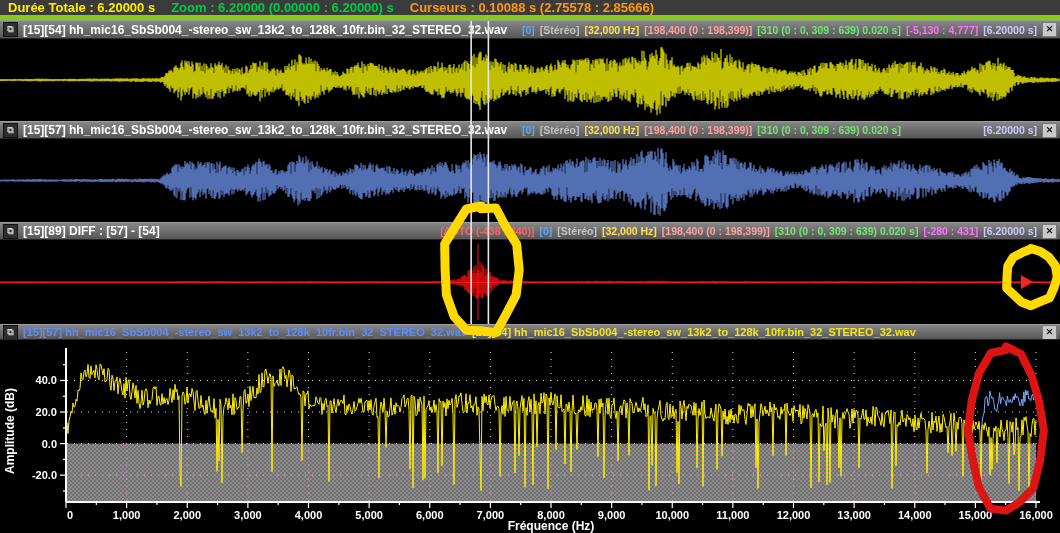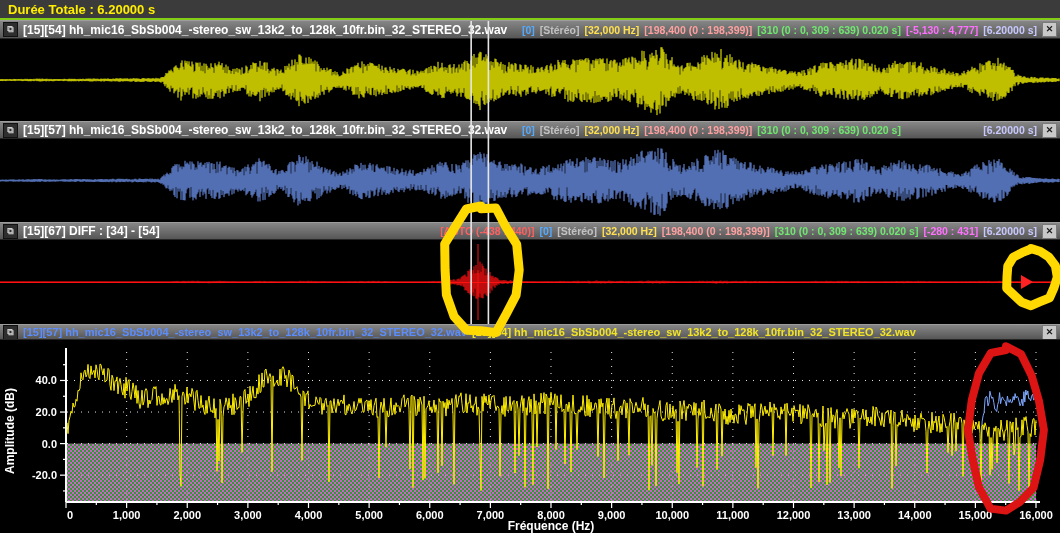--- a/index.html
+++ b/index.html
@@ -1,19 +1,19 @@
 <!DOCTYPE html>
 <html><head>
 <meta charset="utf-8">
 <style>
   html,body{margin:0;padding:0;background:#000;}
   #window{position:relative;width:1060px;height:533px;background:#000;overflow:hidden;
           font-family:"Liberation Sans",sans-serif;}
   .status-bar{position:absolute;left:0;top:0;width:1060px;height:20px;background:#3b3b3b;
-          border-bottom:2px solid #84cc16;display:flex;align-items:center;gap:16px;
+          border-bottom:5px solid #84cc16;display:flex;align-items:center;gap:16px;
           padding-left:8px;box-sizing:border-box;font-weight:bold;font-size:13px;white-space:nowrap;}
   .sb-total{color:#ffee00}
   .sb-zoom{color:#00cc44}
   .sb-cursors{color:#ff9912}
   .track-header{position:absolute;left:0;width:1060px;display:flex;align-items:center;gap:5px;
           background:linear-gradient(#868686,#565656);border-top:1px solid #9d9d9d;
           border-bottom:1px solid #262626;box-sizing:border-box;padding:0 3px;font-weight:bold;
           color:#fff;white-space:nowrap;overflow:hidden;}
   .track-title{font-size:12px;color:#fff;}
   .badge{font-size:10.5px;}
@@ -28,20 +28,22 @@
   #overlay{position:absolute;left:0;top:0;width:1060px;height:533px;pointer-events:none;z-index:50;}
   .spec-file-blue{font-size:11px;color:#5b8dff;}
   .spec-file-yellow{font-size:11px;color:#f2e424;}
 </style>
 </head>
 <body>
 
 <div id="window">
   <div class="status-bar">
     <span class="sb-total">Durée Totale : 6.20000 s</span>
+    <span class="sb-zoom">Zoom : 6.20000 (0.00000 : 6.20000) s</span>
+    <span class="sb-cursors">Curseurs : 0.10088 s (2.75578 : 2.85666)</span>
   </div>
 
   <div id="tracks">
       <div class="track-header" style="top: 20px; height: 19px;">
         <span class="sys-icon">⧉</span>
         <span class="track-title">[15][54] hh_mic16_SbSb004_-stereo_sw_13k2_to_128k_10fr.bin_32_STEREO_32.wav</span>
         <span class="spacer"></span>
         <span class="badge" style="color: rgb(85, 170, 255);">[0]</span>
         <span class="badge" style="color: rgb(194, 194, 194);">[Stéréo]</span>
         <span class="badge" style="color: rgb(255, 224, 80);">[32,000 Hz]</span>
@@ -69,21 +71,21 @@
         <span class="badge" style="color: rgb(200, 200, 255);">[6.20000 s]</span>
         <span class="close-btn">✕</span>
       </div>
       <div class="track-body" style="top: 139px; height: 83px;">
         <svg width="1060" height="83" viewBox="0 0 1060 83">
           <path d="M0 40.8L0 42.6M1 40.8L1 42.4M2 40.7L2 42.2M3 40.6L3 42.3M4 40.8L4 42.2M5 40.8L5 42.5M6 40.5L6 42.5M7 40.8L7 42.4M8 40.8L8 42.6M9 40.7L9 42.2M10 40.5L10 42.2M11 40.6L11 42.3M12 40.5L12 42.2M13 40.4L13 42.6M14 40.5L14 42.6M15 40.8L15 42.4M16 40.8L16 42.6M17 40.8L17 42.2M18 40.7L18 42.6M19 40.4L19 42.5M20 40.5L20 42.4M21 40.8L21 42.2M22 40.5L22 42.4M23 40.3L23 42.7M24 40.8L24 42.6M25 40.8L25 42.7M26 40.5L26 42.4M27 40.5L27 42.7M28 40.2L28 42.7M29 40.4L29 42.4M30 40.6L30 42.7M31 40.5L31 42.8M32 40.5L32 42.8M33 40.3L33 42.8M34 40.2L34 42.7M35 40.1L35 42.8M36 40.3L36 42.2M37 40.4L37 42.7M38 40.1L38 42.6M39 40.0L39 42.5M40 40.1L40 43.0M41 40.1L41 42.4M42 40.2L42 42.2M43 40.6L43 42.4M44 40.7L44 42.5M45 40.3L45 42.9M46 40.7L46 42.7M47 40.6L47 42.5M48 40.8L48 42.3M49 40.4L49 42.7M50 40.6L50 42.7M51 40.6L51 42.5M52 40.7L52 42.5M53 40.7L53 42.5M54 40.4L54 42.3M55 40.8L55 42.7M56 40.6L56 42.6M57 40.6L57 42.2M58 40.8L58 42.5M59 40.8L59 42.2M60 40.8L60 42.2M61 40.5L61 42.3M62 40.6L62 42.2M63 40.3L63 42.5M64 40.4L64 42.5M65 40.3L65 42.7M66 40.4L66 42.5M67 40.8L67 42.5M68 40.4L68 42.6M69 40.8L69 42.6M70 40.2L70 42.8M71 40.2L71 42.4M72 40.3L72 42.5M73 40.8L73 42.4M74 40.3L74 42.6M75 40.1L75 42.9M76 40.1L76 42.9M77 40.0L77 42.2M78 40.2L78 42.2M79 40.4L79 42.3M80 40.2L80 42.7M81 40.6L81 42.9M82 40.5L82 42.6M83 40.0L83 42.8M84 40.2L84 42.2M85 40.0L85 42.3M86 40.7L86 42.9M87 40.2L87 42.8M88 40.3L88 42.5M89 40.5L89 42.9M90 40.4L90 42.8M91 40.5L91 42.6M92 40.7L92 42.9M93 40.8L93 42.9M94 40.7L94 43.0M95 40.1L95 42.9M96 40.4L96 42.5M97 40.8L97 42.7M98 40.2L98 42.4M99 40.3L99 42.8M100 40.1L100 42.9M101 40.0L101 43.0M102 40.0L102 43.0M103 40.5L103 43.1M104 40.4L104 42.9M105 40.3L105 42.9M106 40.2L106 43.1M107 40.2L107 42.5M108 40.4L108 43.0M109 40.8L109 43.2M110 40.0L110 42.6M111 40.5L111 42.6M112 39.9L112 43.3M113 39.7L113 42.6M114 40.2L114 42.5M115 40.5L115 42.5M116 40.7L116 43.3M117 39.9L117 43.2M118 39.8L118 42.5M119 39.7L119 42.8M120 39.9L120 43.2M121 39.8L121 42.8M122 40.1L122 42.5M123 39.8L123 43.0M124 40.3L124 42.9M125 40.1L125 43.1M126 39.9L126 42.4M127 39.8L127 42.5M128 40.6L128 43.1M129 40.0L129 42.4M130 40.5L130 42.6M131 40.8L131 42.6M132 40.4L132 43.4M133 40.5L133 43.2M134 40.3L134 42.7M135 39.7L135 42.2M136 39.9L136 43.0M137 40.7L137 43.1M138 40.5L138 43.2M139 39.6L139 43.0M140 39.6L140 43.0M141 40.0L141 42.8M142 40.1L142 43.1M143 40.0L143 43.2M144 40.0L144 43.3M145 39.8L145 42.7M146 39.8L146 43.3M147 39.8L147 42.3M148 40.0L148 42.6M149 40.3L149 42.7M150 39.5L150 42.7M151 40.4L151 43.4M152 39.5L152 43.3M153 40.1L153 42.8M154 40.4L154 43.1M155 39.8L155 43.5M156 40.2L156 42.7M157 40.4L157 42.9M158 39.7L158 43.0M159 40.6L159 43.7M160 40.6L160 43.9M161 38.9L161 44.8M162 37.7L162 44.0M163 37.2L163 45.7M164 35.7L164 45.4M165 37.4L165 47.4M166 35.1L166 49.3M167 33.7L167 49.3M168 35.0L168 46.3M169 35.8L169 50.1M170 33.9L170 52.1M171 34.5L171 50.4M172 28.8L172 51.5M173 27.3L173 49.3M174 27.2L174 56.1M175 25.2L175 58.0M176 26.4L176 48.1M177 25.0L177 59.3M178 32.7L178 49.6M179 25.4L179 52.6M180 28.5L180 49.6M181 27.3L181 60.9M182 30.2L182 52.3M183 27.5L183 61.1M184 28.2L184 61.2M185 21.8L185 61.4M186 25.0L186 54.3M187 23.5L187 50.4M188 24.5L188 48.7M189 25.7L189 49.2M190 22.4L190 58.7M191 30.4L191 48.0M192 22.6L192 57.9M193 24.5L193 61.4M194 25.3L194 58.5M195 31.0L195 58.8M196 28.4L196 60.4M197 30.3L197 55.2M198 22.3L198 53.4M199 25.9L199 50.5M200 23.9L200 58.0M201 23.4L201 52.7M202 27.8L202 49.8M203 25.7L203 56.3M204 25.9L204 52.8M205 23.8L205 54.7M206 29.2L206 59.9M207 23.0L207 50.4M208 24.7L208 49.0M209 22.9L209 55.0M210 34.1L210 51.3M211 24.3L211 56.8M212 24.2L212 59.1M213 30.6L213 50.9M214 24.9L214 59.4M215 30.0L215 60.0M216 34.2L216 57.6M217 22.7L217 53.6M218 33.6L218 53.4M219 25.2L219 59.9M220 22.6L220 59.1M221 32.3L221 51.1M222 28.6L222 56.1M223 28.6L223 52.0M224 27.0L224 58.1M225 27.2L225 55.2M226 26.4L226 54.3M227 35.4L227 54.6M228 28.9L228 54.4M229 27.6L229 56.7M230 28.2L230 51.6M231 30.9L231 49.6M232 28.4L232 55.6M233 34.2L233 50.2M234 28.7L234 54.6M235 32.1L235 50.9M236 37.2L236 49.7M237 31.0L237 51.0M238 31.4L238 52.6M239 33.6L239 49.7M240 32.6L240 51.4M241 32.8L241 52.1M242 30.3L242 51.1M243 29.3L243 50.4M244 36.3L244 52.2M245 27.6L245 48.9M246 32.3L246 56.3M247 28.0L247 55.0M248 25.4L248 53.5M249 28.5L249 52.2M250 35.0L250 52.1M251 31.6L251 56.0M252 27.6L252 58.6M253 25.3L253 56.5M254 26.5L254 55.0M255 24.8L255 53.2M256 22.8L256 50.6M257 34.7L257 56.9M258 22.9L258 62.5M259 19.3L259 58.3M260 21.9L260 62.4M261 23.2L261 54.8M262 27.8L262 48.6M263 22.6L263 61.2M264 21.8L264 53.3M265 26.6L265 60.9M266 25.6L266 47.8M267 25.3L267 54.2M268 29.4L268 50.6M269 24.9L269 57.8M270 26.9L270 56.4M271 31.7L271 56.0M272 31.1L272 51.8M273 33.8L273 54.0M274 34.3L274 54.9M275 31.2L275 53.8M276 30.0L276 51.9M277 36.1L277 46.1M278 34.7L278 50.3M279 32.0L279 48.4M280 34.6L280 47.9M281 31.7L281 50.0M282 30.9L282 48.2M283 31.5L283 51.8M284 33.1L284 51.2M285 34.1L285 46.7M286 32.1L286 54.7M287 32.3L287 49.1M288 26.2L288 58.0M289 24.6L289 57.9M290 23.0L290 55.0M291 34.6L291 49.0M292 22.5L292 56.5M293 23.0L293 59.6M294 23.6L294 63.3M295 32.8L295 60.6M296 25.7L296 52.1M297 21.9L297 59.4M298 24.4L298 66.5M299 16.0L299 61.9M300 17.9L300 64.7M301 23.8L301 53.5M302 21.7L302 60.4M303 18.2L303 61.2M304 25.3L304 59.3M305 24.1L305 61.9M306 17.3L306 59.2M307 22.9L307 58.8M308 20.3L308 61.9M309 33.4L309 61.8M310 23.3L310 62.3M311 31.1L311 59.5M312 22.1L312 50.6M313 25.3L313 52.5M314 28.3L314 51.1M315 27.8L315 54.4M316 27.5L316 48.7M317 22.6L317 60.3M318 29.8L318 49.4M319 26.9L319 59.0M320 30.5L320 49.6M321 28.7L321 57.4M322 28.0L322 55.7M323 34.4L323 53.4M324 32.8L324 47.2M325 28.7L325 51.7M326 31.1L326 50.4M327 29.9L327 54.5M328 33.9L328 51.6M329 31.4L329 47.2M330 30.4L330 53.6M331 35.9L331 51.4M332 34.8L332 48.1M333 32.9L333 50.2M334 31.9L334 50.2M335 37.5L335 51.0M336 33.3L336 49.8M337 34.9L337 48.0M338 36.6L338 49.1M339 35.1L339 48.6M340 33.8L340 45.7M341 37.0L341 46.0M342 36.5L342 50.1M343 32.5L343 46.3M344 34.9L344 49.0M345 33.6L345 45.7M346 34.3L346 47.8M347 30.6L347 50.5M348 35.9L348 50.0M349 32.7L349 47.2M350 29.2L350 54.8M351 30.4L351 51.4M352 34.4L352 50.7M353 30.2L353 56.2M354 32.6L354 51.2M355 25.5L355 55.0M356 26.0L356 57.2M357 25.9L357 52.7M358 27.2L358 55.3M359 30.2L359 58.6M360 28.9L360 59.0M361 23.9L361 60.1M362 31.5L362 60.2M363 25.9L363 53.9M364 30.7L364 53.9M365 25.7L365 54.4M366 29.6L366 58.1M367 31.0L367 56.6M368 29.0L368 51.8M369 25.7L369 59.1M370 23.9L370 58.6M371 26.4L371 50.9M372 31.4L372 52.4M373 25.3L373 51.6M374 33.1L374 57.3M375 32.8L375 55.8M376 26.6L376 50.7M377 25.3L377 48.6M378 28.4L378 57.1M379 29.4L379 53.4M380 30.2L380 50.5M381 28.7L381 48.3M382 28.8L382 55.8M383 29.4L383 51.6M384 28.5L384 53.4M385 31.6L385 50.8M386 32.8L386 55.9M387 27.1L387 54.2M388 34.7L388 54.3M389 27.4L389 55.4M390 27.8L390 53.3M391 34.0L391 51.1M392 32.2L392 51.3M393 34.9L393 53.8M394 28.8L394 48.3M395 35.8L395 49.7M396 32.1L396 51.0M397 30.1L397 47.9M398 31.2L398 52.3M399 35.2L399 53.1M400 34.3L400 50.8M401 33.3L401 49.2M402 29.5L402 51.2M403 33.0L403 49.2M404 36.3L404 53.2M405 33.1L405 50.7M406 31.4L406 47.5M407 37.1L407 49.5M408 34.5L408 49.7M409 32.3L409 49.0M410 30.6L410 51.5M411 34.1L411 45.1M412 34.9L412 50.1M413 31.1L413 48.0M414 36.8L414 45.3M415 36.7L415 50.6M416 34.7L416 51.5M417 34.6L417 50.8M418 34.0L418 46.6M419 34.7L419 50.7M420 33.1L420 51.1M421 32.9L421 46.0M422 35.8L422 50.8M423 33.3L423 49.8M424 29.8L424 52.1M425 32.7L425 51.5M426 32.3L426 45.9M427 30.0L427 51.5M428 28.4L428 53.9M429 30.4L429 55.1M430 29.3L430 51.2M431 35.5L431 48.9M432 26.2L432 54.9M433 32.6L433 53.4M434 28.4L434 48.5M435 32.0L435 56.5M436 33.8L436 55.4M437 25.6L437 50.1M438 24.7L438 47.9M439 26.9L439 51.5M440 22.9L440 52.8M441 27.1L441 59.7M442 23.9L442 57.7M443 28.3L443 55.0M444 25.9L444 56.7M445 23.4L445 59.5M446 23.3L446 51.7M447 26.2L447 58.1M448 28.5L448 53.6M449 31.6L449 56.6M450 32.8L450 56.6M451 32.7L451 55.4M452 25.0L452 57.3M453 31.7L453 55.6M454 34.0L454 49.4M455 34.4L455 55.8M456 25.1L456 54.7M457 26.4L457 54.4M458 30.6L458 51.8M459 26.3L459 47.3M460 29.7L460 54.4M461 33.3L461 54.2M462 26.1L462 49.1M463 23.5L463 50.1M464 24.3L464 48.6M465 23.9L465 59.4M466 21.4L466 53.3M467 28.2L467 57.3M468 21.3L468 63.8M469 29.5L469 58.6M470 23.5L470 49.7M471 25.9L471 62.2M472 26.0L472 53.7M473 19.6L473 53.5M474 15.4L474 64.8M475 16.7L475 64.5M476 16.0L476 67.3M477 21.5L477 64.6M478 15.0L478 70.0M479 19.7L479 65.6M480 13.2L480 56.3M481 15.1L481 61.6M482 19.4L482 61.0M483 23.2L483 66.8M484 14.5L484 68.6M485 18.3L485 65.2M486 27.7L486 63.1M487 15.2L487 64.9M488 21.8L488 62.7M489 24.3L489 58.8M490 23.4L490 59.3M491 22.8L491 50.6M492 22.6L492 59.0M493 24.2L493 54.1M494 21.3L494 62.0M495 25.1L495 61.6M496 25.9L496 56.3M497 28.7L497 51.4M498 26.4L498 59.2M499 23.1L499 57.4M500 22.6L500 58.5M501 26.2L501 52.9M502 31.8L502 58.7M503 29.2L503 56.3M504 31.7L504 58.1M505 25.1L505 53.0M506 29.8L506 58.6M507 25.0L507 55.4M508 31.7L508 54.4M509 26.8L509 51.1M510 27.2L510 48.5M511 31.2L511 55.3M512 25.6L512 58.2M513 27.6L513 55.6M514 26.0L514 51.1M515 25.3L515 55.6M516 27.3L516 58.0M517 31.4L517 57.2M518 28.5L518 54.5M519 27.5L519 52.9M520 33.9L520 51.4M521 24.5L521 51.5M522 25.6L522 55.3M523 33.6L523 53.0M524 36.5L524 49.8M525 27.4L525 48.5M526 32.4L526 50.2M527 31.0L527 48.0M528 30.8L528 56.5M529 30.3L529 54.5M530 28.2L530 55.5M531 28.6L531 52.7M532 35.3L532 54.3M533 33.0L533 53.9M534 34.5L534 52.2M535 31.3L535 53.7M536 29.7L536 55.2M537 35.4L537 54.8M538 34.5L538 54.0M539 35.7L539 53.5M540 32.9L540 55.1M541 29.3L541 55.5M542 29.9L542 55.3M543 27.0L543 55.2M544 27.9L544 52.4M545 36.1L545 54.4M546 29.1L546 48.9M547 27.5L547 50.4M548 32.8L548 53.4M549 25.9L549 48.4M550 33.7L550 48.8M551 32.1L551 50.0M552 33.5L552 55.8M553 28.6L553 56.8M554 31.2L554 60.5M555 29.1L555 57.4M556 29.3L556 56.9M557 30.5L557 61.2M558 25.4L558 55.7M559 31.5L559 48.7M560 29.1L560 56.4M561 24.7L561 60.3M562 32.4L562 59.5M563 26.9L563 57.2M564 24.3L564 61.9M565 34.5L565 63.0M566 21.7L566 62.6M567 21.3L567 48.3M568 24.8L568 56.9M569 23.5L569 61.2M570 20.0L570 58.8M571 26.6L571 63.7M572 22.4L572 58.9M573 22.5L573 56.9M574 27.1L574 57.3M575 29.0L575 61.4M576 24.9L576 60.9M577 19.3L577 57.3M578 28.1L578 58.2M579 27.1L579 58.1M580 23.1L580 56.4M581 22.4L581 62.0M582 22.3L582 63.2M583 21.1L583 53.9M584 22.6L584 54.0M585 33.5L585 60.1M586 18.2L586 59.6M587 32.7L587 56.8M588 20.0L588 61.1M589 23.9L589 61.5M590 21.0L590 57.1M591 24.4L591 60.9M592 22.8L592 64.1M593 19.6L593 54.4M594 18.3L594 54.0M595 18.6L595 56.8M596 22.0L596 51.4M597 29.1L597 60.2M598 21.8L598 63.7M599 27.2L599 64.5M600 18.8L600 63.3M601 27.1L601 63.9M602 21.4L602 57.8M603 27.3L603 54.3M604 20.0L604 60.2M605 21.3L605 61.6M606 28.0L606 59.8M607 23.9L607 55.9M608 20.9L608 62.5M609 30.7L609 49.7M610 28.3L610 60.3M611 21.8L611 59.0M612 32.7L612 58.6M613 22.2L613 60.0M614 31.7L614 51.2M615 21.0L615 51.6M616 33.7L616 60.1M617 33.8L617 55.6M618 22.6L618 54.1M619 26.0L619 52.5M620 23.9L620 59.5M621 33.4L621 52.7M622 30.3L622 51.5M623 20.2L623 52.0M624 26.0L624 62.1M625 24.6L625 55.2M626 20.6L626 53.5M627 26.6L627 54.9M628 30.7L628 58.2M629 25.3L629 63.4M630 22.2L630 55.0M631 18.1L631 65.8M632 27.0L632 59.7M633 19.9L633 59.6M634 19.5L634 62.5M635 26.4L635 68.3M636 24.1L636 66.6M637 15.1L637 62.4M638 24.0L638 63.8M639 17.4L639 63.0M640 22.5L640 67.4M641 12.7L641 69.7M642 11.7L642 61.6M643 18.3L643 60.1M644 19.0L644 58.8M645 23.6L645 70.7M646 17.2L646 65.6M647 16.4L647 53.3M648 12.7L648 56.2M649 15.3L649 60.5M650 12.1L650 59.0M651 12.9L651 73.6M652 11.8L652 57.3M653 21.0L653 63.5M654 20.3L654 75.9M655 12.6L655 75.7M656 17.1L656 66.3M657 22.7L657 63.0M658 9.0L658 75.2M659 24.6L659 67.2M660 19.9L660 76.7M661 9.4L661 69.5M662 9.8L662 54.8M663 14.0L663 69.4M664 28.3L664 72.1M665 20.1L665 71.9M666 13.3L666 68.8M667 23.8L667 64.5M668 29.1L668 52.9M669 32.2L669 52.8M670 26.7L670 56.6M671 30.6L671 60.8M672 30.7L672 49.4M673 20.0L673 58.8M674 22.6L674 52.0M675 27.8L675 55.9M676 25.6L676 52.5M677 27.0L677 57.9M678 26.4L678 55.7M679 32.5L679 56.4M680 26.2L680 51.0M681 34.9L681 57.3M682 32.8L682 56.1M683 28.6L683 55.9M684 24.9L684 48.6M685 30.7L685 56.0M686 32.7L686 56.4M687 29.9L687 57.9M688 30.9L688 58.7M689 27.1L689 54.7M690 28.7L690 60.2M691 31.0L691 59.5M692 23.0L692 55.8M693 27.2L693 53.8M694 23.5L694 50.9M695 27.0L695 49.5M696 31.3L696 61.8M697 19.7L697 57.3M698 21.8L698 53.9M699 32.9L699 56.6M700 29.9L700 59.4M701 30.1L701 61.5M702 29.7L702 64.1M703 33.0L703 61.1M704 26.1L704 64.5M705 16.8L705 67.2M706 15.9L706 66.7M707 17.2L707 58.5M708 17.4L708 59.8M709 21.6L709 67.1M710 25.6L710 65.6M711 21.2L711 59.9M712 22.6L712 63.8M713 17.2L713 61.5M714 25.1L714 70.1M715 11.2L715 64.1M716 18.7L716 64.4M717 14.4L717 61.2M718 10.8L718 68.1M719 26.5L719 63.3M720 13.5L720 70.2M721 23.9L721 54.3M722 30.3L722 69.0M723 11.4L723 64.4M724 16.2L724 63.7M725 15.9L725 54.3M726 16.0L726 68.2M727 27.0L727 69.6M728 25.0L728 67.9M729 26.3L729 56.2M730 19.0L730 55.1M731 20.1L731 60.2M732 19.2L732 57.6M733 22.1L733 65.2M734 18.5L734 57.3M735 25.2L735 59.0M736 19.7L736 55.3M737 30.0L737 61.8M738 21.8L738 59.2M739 30.6L739 62.2M740 24.3L740 56.4M741 23.3L741 59.5M742 24.2L742 58.5M743 29.2L743 54.7M744 25.1L744 61.4M745 23.0L745 54.4M746 30.3L746 56.3M747 30.5L747 55.9M748 28.7L748 50.4M749 28.6L749 52.7M750 23.3L750 58.6M751 23.6L751 54.1M752 32.1L752 57.8M753 29.3L753 49.8M754 25.8L754 55.6M755 33.2L755 52.9M756 30.0L756 50.3M757 31.9L757 55.6M758 32.5L758 53.7M759 30.3L759 50.8M760 26.6L760 52.1M761 34.7L761 49.2M762 28.9L762 51.4M763 30.2L763 56.3M764 31.4L764 55.2M765 33.7L765 52.9M766 33.2L766 53.6M767 30.5L767 49.6M768 27.9L768 50.3M769 30.7L769 51.7M770 29.8L770 50.5M771 28.7L771 54.0M772 33.6L772 51.0M773 28.9L773 54.8M774 29.8L774 52.0M775 34.1L775 51.2M776 32.2L776 48.5M777 31.3L777 52.7M778 33.7L778 49.9M779 34.8L779 50.0M780 32.6L780 48.5M781 31.3L781 52.6M782 33.6L782 51.4M783 36.9L783 50.4M784 37.1L784 52.6M785 35.3L785 48.2M786 32.6L786 52.4M787 35.0L787 46.4M788 32.3L788 51.0M789 35.9L789 50.1M790 34.6L790 46.6M791 33.5L791 46.6M792 35.6L792 49.1M793 32.4L793 48.9M794 34.9L794 49.6M795 35.9L795 44.5M796 32.9L796 45.4M797 36.4L797 49.1M798 34.9L798 48.6M799 33.1L799 46.3M800 34.9L800 47.5M801 35.4L801 45.9M802 32.0L802 49.3M803 36.2L803 49.2M804 35.1L804 51.3M805 31.6L805 47.2M806 30.8L806 52.4M807 32.4L807 51.9M808 33.8L808 46.7M809 33.3L809 50.3M810 33.6L810 54.5M811 29.9L811 52.6M812 28.1L812 50.5M813 29.8L813 54.4M814 27.5L814 55.9M815 27.5L815 54.3M816 30.1L816 46.3M817 35.3L817 55.7M818 29.8L818 49.8M819 31.1L819 56.5M820 28.3L820 50.3M821 28.8L821 55.7M822 25.7L822 57.0M823 27.6L823 55.2M824 30.1L824 55.7M825 29.7L825 57.9M826 25.5L826 53.2M827 35.3L827 52.0M828 33.2L828 59.4M829 26.8L829 56.6M830 25.0L830 58.2M831 27.0L831 56.6M832 25.7L832 54.2M833 27.3L833 51.1M834 28.5L834 55.9M835 32.5L835 55.1M836 27.3L836 54.9M837 24.4L837 50.9M838 29.2L838 56.6M839 23.0L839 57.6M840 34.0L840 56.1M841 32.7L841 59.5M842 25.1L842 52.9M843 24.0L843 52.9M844 22.5L844 54.3M845 33.7L845 55.7M846 23.2L846 54.3M847 31.0L847 60.3M848 28.5L848 59.2M849 29.1L849 51.3M850 22.3L850 56.5M851 29.8L851 54.2M852 31.4L852 55.1M853 33.1L853 54.3M854 27.7L854 63.6M855 21.1L855 50.3M856 20.0L856 59.3M857 24.0L857 58.9M858 20.4L858 62.8M859 23.7L859 63.5M860 31.3L860 58.2M861 25.7L861 56.6M862 20.0L862 52.8M863 29.1L863 60.4M864 24.6L864 61.7M865 31.1L865 50.9M866 23.4L866 57.0M867 23.6L867 57.5M868 33.0L868 57.4M869 31.7L869 48.1M870 30.5L870 47.8M871 27.1L871 57.4M872 27.7L872 54.8M873 30.6L873 53.2M874 27.3L874 49.3M875 31.7L875 50.6M876 34.9L876 54.9M877 30.6L877 53.4M878 31.0L878 52.5M879 30.4L879 50.2M880 34.3L880 54.5M881 36.1L881 53.3M882 28.3L882 49.1M883 29.0L883 50.1M884 26.3L884 51.9M885 30.4L885 53.2M886 27.0L886 55.3M887 31.4L887 49.9M888 29.0L888 57.8M889 27.6L889 58.7M890 30.2L890 55.9M891 23.7L891 51.4M892 32.4L892 52.7M893 26.3L893 52.8M894 23.8L894 58.1M895 25.5L895 54.0M896 25.1L896 51.8M897 27.4L897 61.2M898 24.6L898 57.5M899 21.3L899 48.2M900 29.8L900 57.4M901 28.8L901 54.5M902 23.2L902 61.6M903 30.4L903 52.5M904 21.7L904 61.8M905 26.3L905 49.1M906 24.2L906 59.6M907 30.2L907 54.9M908 30.5L908 58.5M909 25.1L909 50.8M910 26.4L910 60.4M911 32.3L911 55.4M912 29.7L912 55.3M913 25.2L913 56.4M914 29.1L914 53.7M915 30.6L915 48.2M916 30.7L916 49.4M917 32.1L917 60.2M918 34.7L918 59.5M919 30.0L919 58.4M920 25.4L920 49.1M921 31.8L921 48.5M922 29.0L922 50.0M923 27.4L923 58.5M924 33.5L924 49.1M925 26.7L925 50.2M926 26.2L926 57.5M927 25.7L927 49.6M928 33.4L928 53.2M929 26.2L929 53.6M930 27.5L930 50.7M931 32.1L931 47.7M932 29.8L932 56.6M933 32.5L933 49.6M934 28.9L934 51.2M935 31.8L935 54.5M936 31.0L936 54.8M937 29.6L937 50.5M938 33.7L938 51.1M939 37.1L939 49.1M940 29.3L940 49.3M941 31.9L941 51.0M942 33.0L942 53.0M943 33.4L943 48.7M944 34.0L944 50.1M945 33.9L945 52.5M946 35.1L946 45.9M947 36.9L947 46.0M948 33.8L948 49.4M949 33.0L949 47.7M950 34.0L950 49.0M951 32.5L951 48.2M952 34.5L952 47.8M953 32.9L953 49.8M954 37.8L954 48.8M955 34.9L955 45.7M956 35.6L956 48.9M957 35.8L957 46.0M958 35.0L958 46.9M959 36.0L959 47.5M960 37.2L960 47.8M961 37.5L961 46.6M962 34.8L962 49.1M963 36.9L963 50.0M964 34.4L964 46.4M965 33.7L965 48.4M966 32.4L966 48.0M967 36.0L967 50.0M968 34.0L968 50.1M969 32.6L969 52.7M970 37.5L970 46.4M971 30.1L971 53.5M972 29.3L972 49.4M973 29.9L973 51.4M974 27.7L974 52.8M975 26.4L975 48.7M976 30.0L976 47.2M977 25.5L977 53.6M978 29.3L978 53.4M979 28.1L979 55.3M980 31.0L980 57.4M981 30.3L981 53.0M982 31.5L982 53.4M983 23.0L983 59.6M984 24.4L984 59.0M985 26.2L985 53.3M986 26.8L986 58.6M987 26.7L987 55.3M988 35.1L988 53.9M989 21.1L989 60.7M990 24.8L990 59.2M991 22.7L991 58.6M992 27.2L992 57.7M993 33.2L993 59.4M994 20.5L994 63.2M995 24.0L995 63.3M996 28.7L996 56.8M997 22.0L997 58.8M998 22.3L998 54.6M999 20.0L999 61.6M1000 26.4L1000 61.6M1001 23.5L1001 61.9M1002 24.1L1002 51.1M1003 29.8L1003 59.6M1004 28.6L1004 59.1M1005 28.9L1005 52.4M1006 31.4L1006 53.5M1007 32.4L1007 57.1M1008 32.7L1008 55.4M1009 34.0L1009 52.9M1010 29.6L1010 52.3M1011 32.8L1011 47.5M1012 31.4L1012 48.3M1013 36.0L1013 46.5M1014 33.2L1014 47.6M1015 37.2L1015 46.3M1016 36.3L1016 44.8M1017 35.3L1017 46.1M1018 36.2L1018 43.5M1019 38.7L1019 44.6M1020 39.3L1020 44.6M1021 39.1L1021 44.9M1022 39.7L1022 45.3M1023 38.3L1023 43.6M1024 38.9L1024 44.9M1025 39.2L1025 44.6M1026 38.0L1026 43.9M1027 38.5L1027 44.2M1028 38.1L1028 43.6M1029 38.1L1029 44.9M1030 38.3L1030 44.7M1031 38.5L1031 43.8M1032 38.9L1032 44.3M1033 38.9L1033 44.0M1034 39.0L1034 44.0M1035 38.9L1035 42.7M1036 39.5L1036 44.0M1037 39.1L1037 43.5M1038 39.6L1038 43.3M1039 39.4L1039 43.1M1040 39.3L1040 43.1M1041 39.7L1041 42.8M1042 39.7L1042 42.5M1043 39.9L1043 43.2M1044 39.9L1044 43.6M1045 39.5L1045 43.3M1046 39.5L1046 43.2M1047 39.7L1047 42.9M1048 40.2L1048 43.6M1049 39.9L1049 43.5M1050 40.3L1050 43.2M1051 40.1L1051 43.0M1052 39.6L1052 43.5M1053 39.7L1053 43.5M1054 40.0L1054 43.2M1055 40.2L1055 42.8M1056 40.4L1056 42.5M1057 40.4L1057 43.0M1058 39.7L1058 43.2M1059 40.0L1059 43.0" stroke="#6f95ef" stroke-width="1" fill="none"></path>
         </svg>
       </div>
       <div class="track-header" style="top: 222px; height: 18px;">
         <span class="sys-icon">⧉</span>
-        <span class="track-title">[15][67] DIFF : [34] - [54]</span>
+        <span class="track-title">[15][89] DIFF : [57] - [54]</span>
         <span class="spacer"></span>
         <span class="badge" style="color: rgb(255, 96, 96);">[AUTO (-438 : 440)]</span>
         <span class="badge" style="color: rgb(85, 170, 255);">[0]</span>
         <span class="badge" style="color: rgb(194, 194, 194);">[Stéréo]</span>
         <span class="badge" style="color: rgb(255, 224, 80);">[32,000 Hz]</span>
         <span class="badge" style="color: rgb(255, 160, 160);">[198,400 (0 : 198,399)]</span>
         <span class="badge" style="color: rgb(112, 232, 112);">[310 (0 : 0, 309 : 639) 0.020 s]</span>
         <span class="badge" style="color: rgb(255, 112, 255);">[-280 : 431]</span>
         <span class="badge" style="color: rgb(200, 200, 255);">[6.20000 s]</span>
         <span class="close-btn">✕</span>

